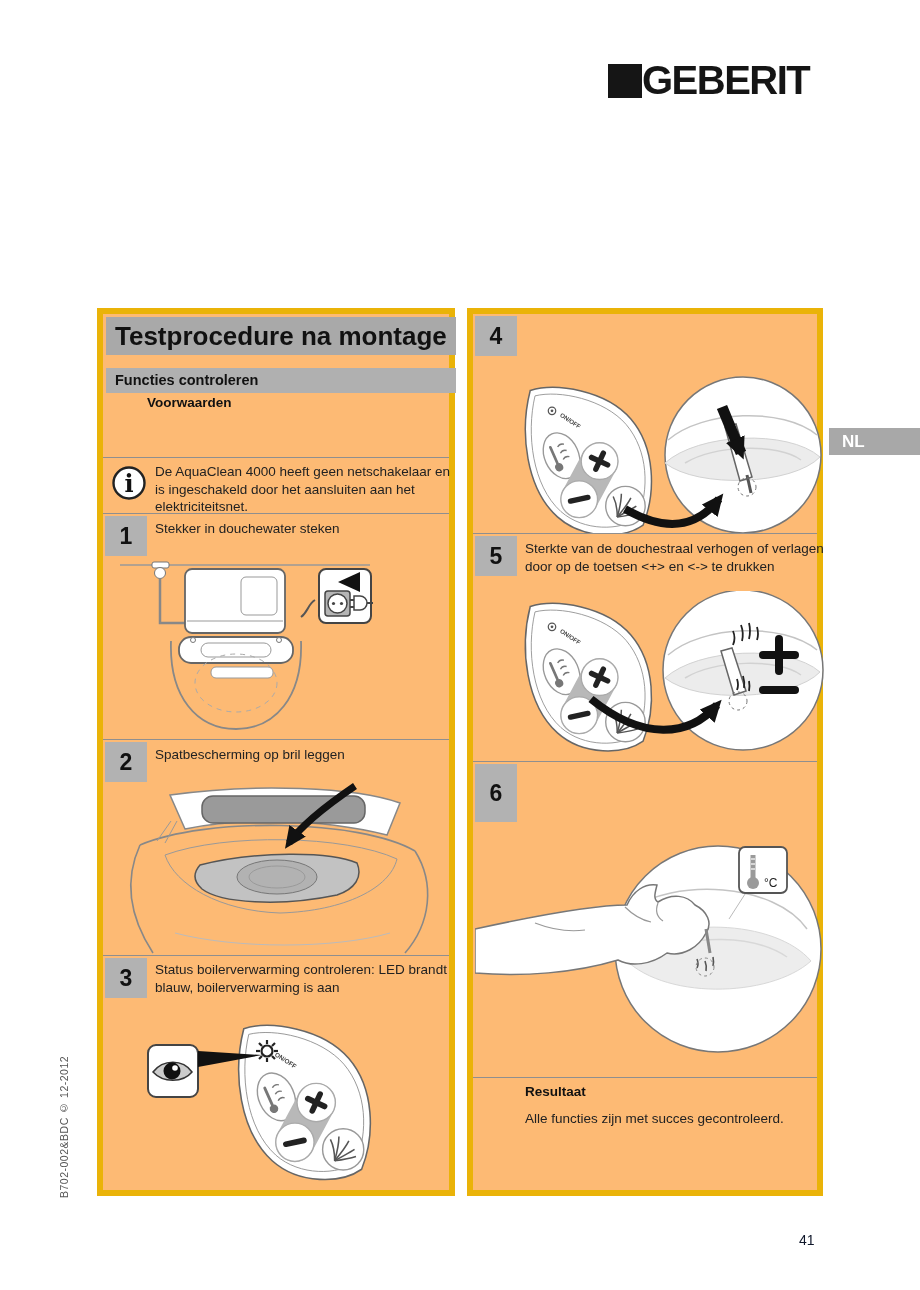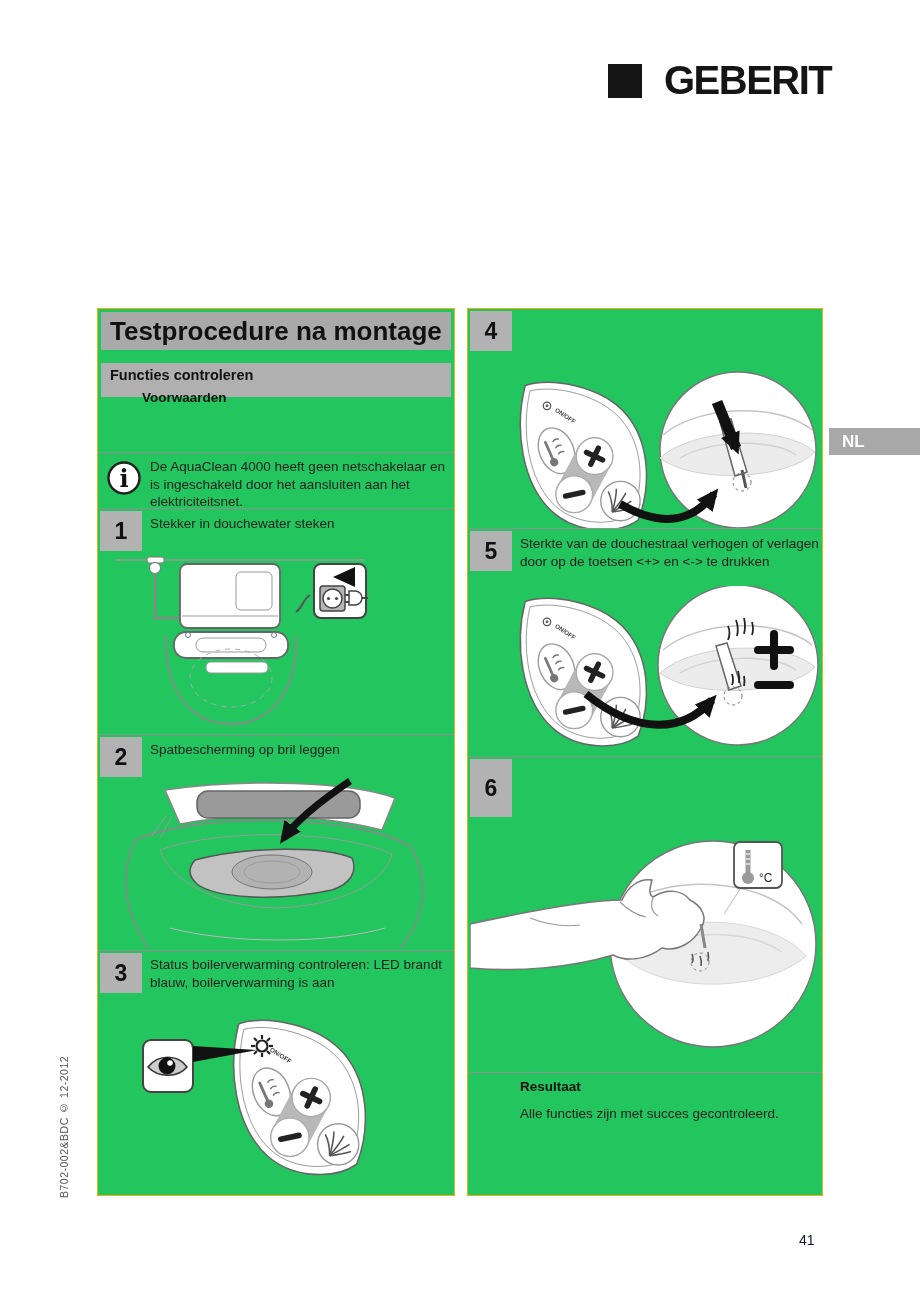--- a/index.html
+++ b/index.html
@@ -1,29 +1,29 @@
 <!DOCTYPE html>
 <html><head>
 <meta charset="utf-8">
 <style>
   html,body{margin:0;padding:0;background:#fff;}
   .page{position:relative;width:920px;height:1290px;background:#fff;overflow:hidden;
         font-family:"Liberation Sans","DejaVu Sans",sans-serif;color:#1a1a1a;}
   .abs{position:absolute;}
-  .panel{position:absolute;border:1px solid #eab308;background:#22c55e;box-sizing:border-box;}
+  .panel{position:absolute;border:6px solid #eab308;background:#fdba74;box-sizing:border-box;}
   .titlebar{position:absolute;background:#a9a9a9;font-weight:bold;font-size:26px;line-height:38px;
             padding-left:9px;letter-spacing:0;color:#111;}
   .sectionbar{position:absolute;background:#b0b0b0;font-weight:bold;font-size:14.5px;line-height:25px;
               padding-left:9px;color:#111;}
   .numbox{position:absolute;background:#b2b2b2;display:flex;align-items:center;justify-content:center;
           font-weight:bold;font-size:23px;color:#111;}
   .bodytext{position:absolute;font-size:13.5px;line-height:17.5px;color:#222;}
   .boldhead{position:absolute;font-size:13.5px;font-weight:bold;color:#111;}
   .sep{position:absolute;left:0;right:0;height:1px;background:#8f8f8f;}
-  .brand{position:absolute;display:flex;align-items:center;gap:22px;}
+  .brand{position:absolute;display:flex;align-items:center;gap:0;}
   .brand .sq{width:34px;height:34px;background:#151515;}
   .brand .word{font-weight:bold;font-size:40px;letter-spacing:-1.5px;color:#151515;}
   .nltab{position:absolute;background:#a8a8a8;color:#fff;font-weight:bold;font-size:17px;
          line-height:27px;padding-left:13px;box-sizing:border-box;}
   .doccode{position:absolute;writing-mode:vertical-rl;transform:rotate(180deg);
            font-size:10.5px;color:#555;letter-spacing:0.5px;}
   .pagenum{position:absolute;font-size:14px;color:#0f172a;}
   svg{display:block;}
 </style>
 </head>
@@ -83,21 +83,21 @@
   <div class="nltab" style="left:829px;top:428px;width:91px;height:27px;">NL</div>
 
   <div class="doccode" style="left:58px;top:1048px;height:150px;">B702-002&amp;BDC © 12-2012</div>
 
   <div class="pagenum" style="left:799px;top:1232px;">41</div>
 
   <div class="panel" style="left:97px;top:308px;width:358px;height:888px;">
 
     <div class="titlebar" style="left:3px;top:3px;width:341px;height:38px;">Testprocedure na montage</div>
 
-    <div class="sectionbar" style="left:3px;top:54px;width:341px;height:34px;">Functies controleren</div>
+    <div class="sectionbar" style="left:3px;top:54px;width:341px;height:25px;">Functies controleren</div>
 
     <div class="boldhead" style="left:44px;top:81px;">Voorwaarden</div>
 
     <div class="sep" style="top:143px;"></div>
 
     <svg class="abs" style="left:7px;top:150px;" width="38" height="38" viewBox="0 0 38 38">
       <circle cx="19" cy="19" r="15.5" fill="#fff" stroke="#222" stroke-width="2.4"></circle>
       <text x="19" y="28" text-anchor="middle" font-family="DejaVu Serif, serif" font-weight="bold" font-size="24" fill="#111">i</text>
     </svg>
     <div class="bodytext" style="left:52px;top:149px;width:298px;">De AquaClean 4000 heeft geen netschakelaar en is ingeschakeld door het aansluiten aan het elektriciteitsnet.</div>

